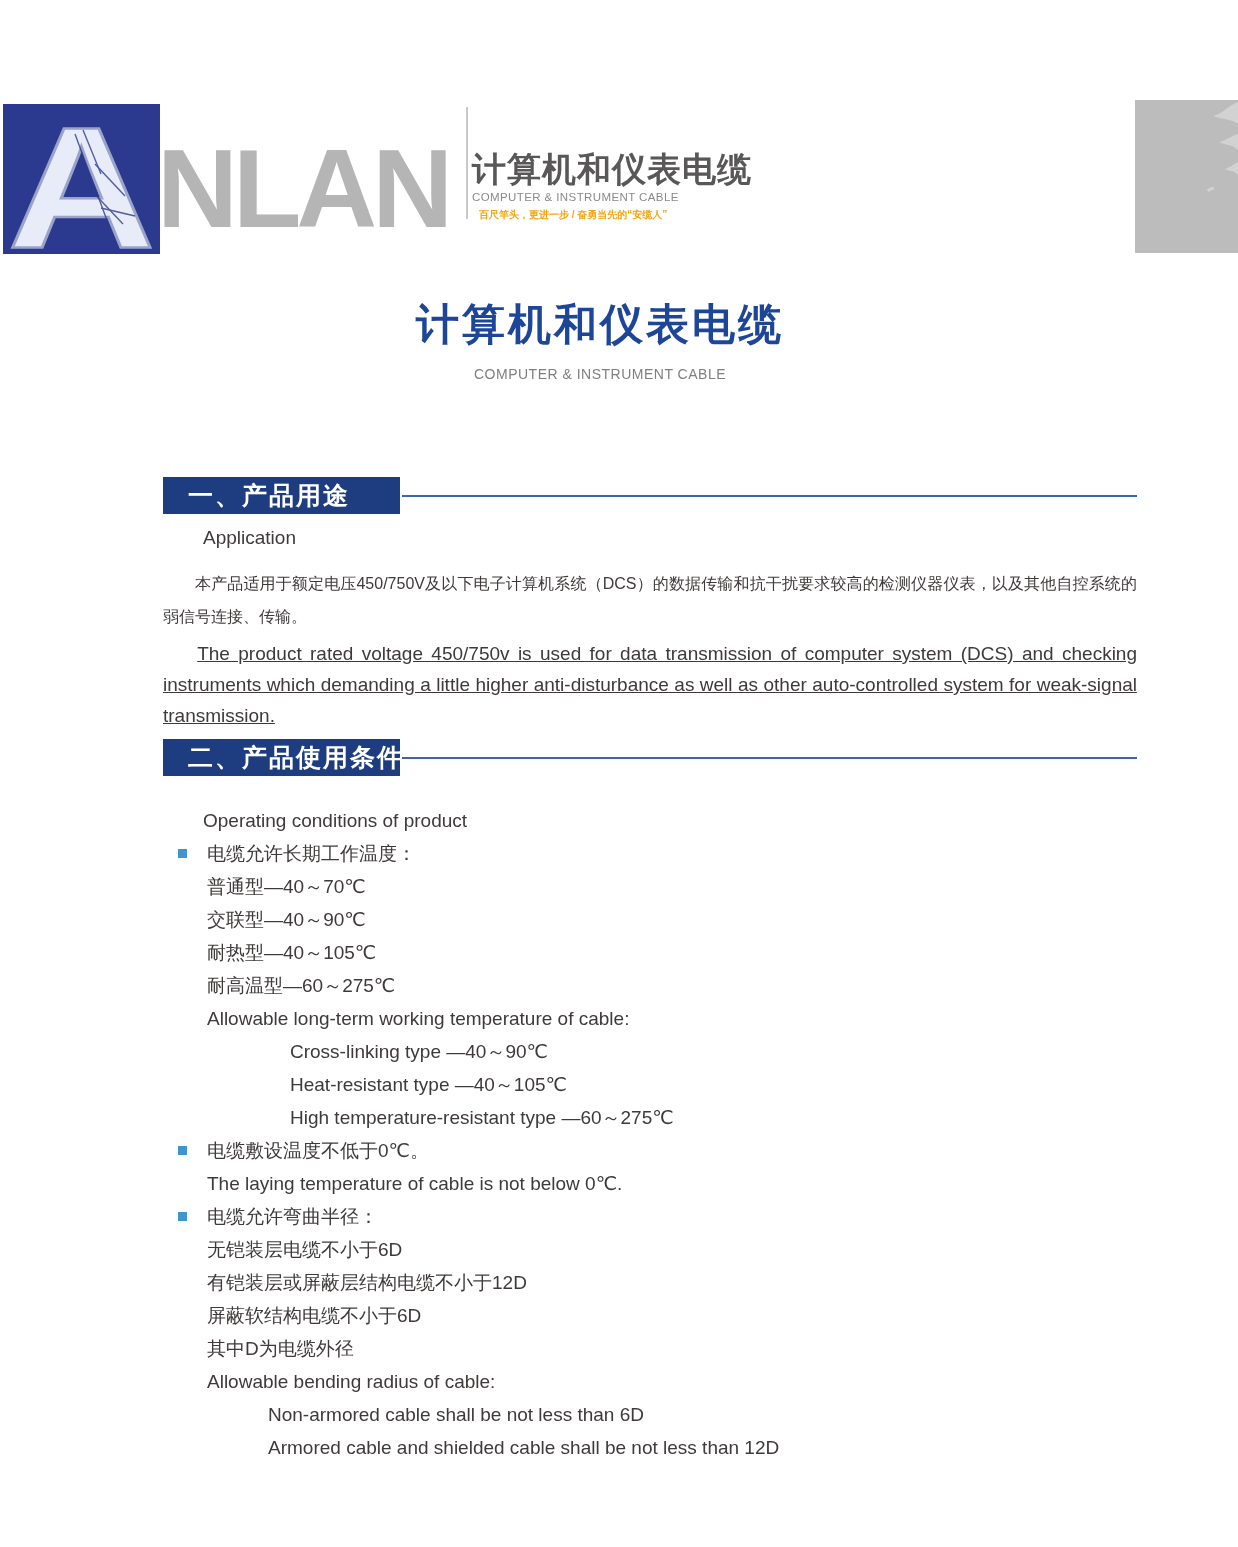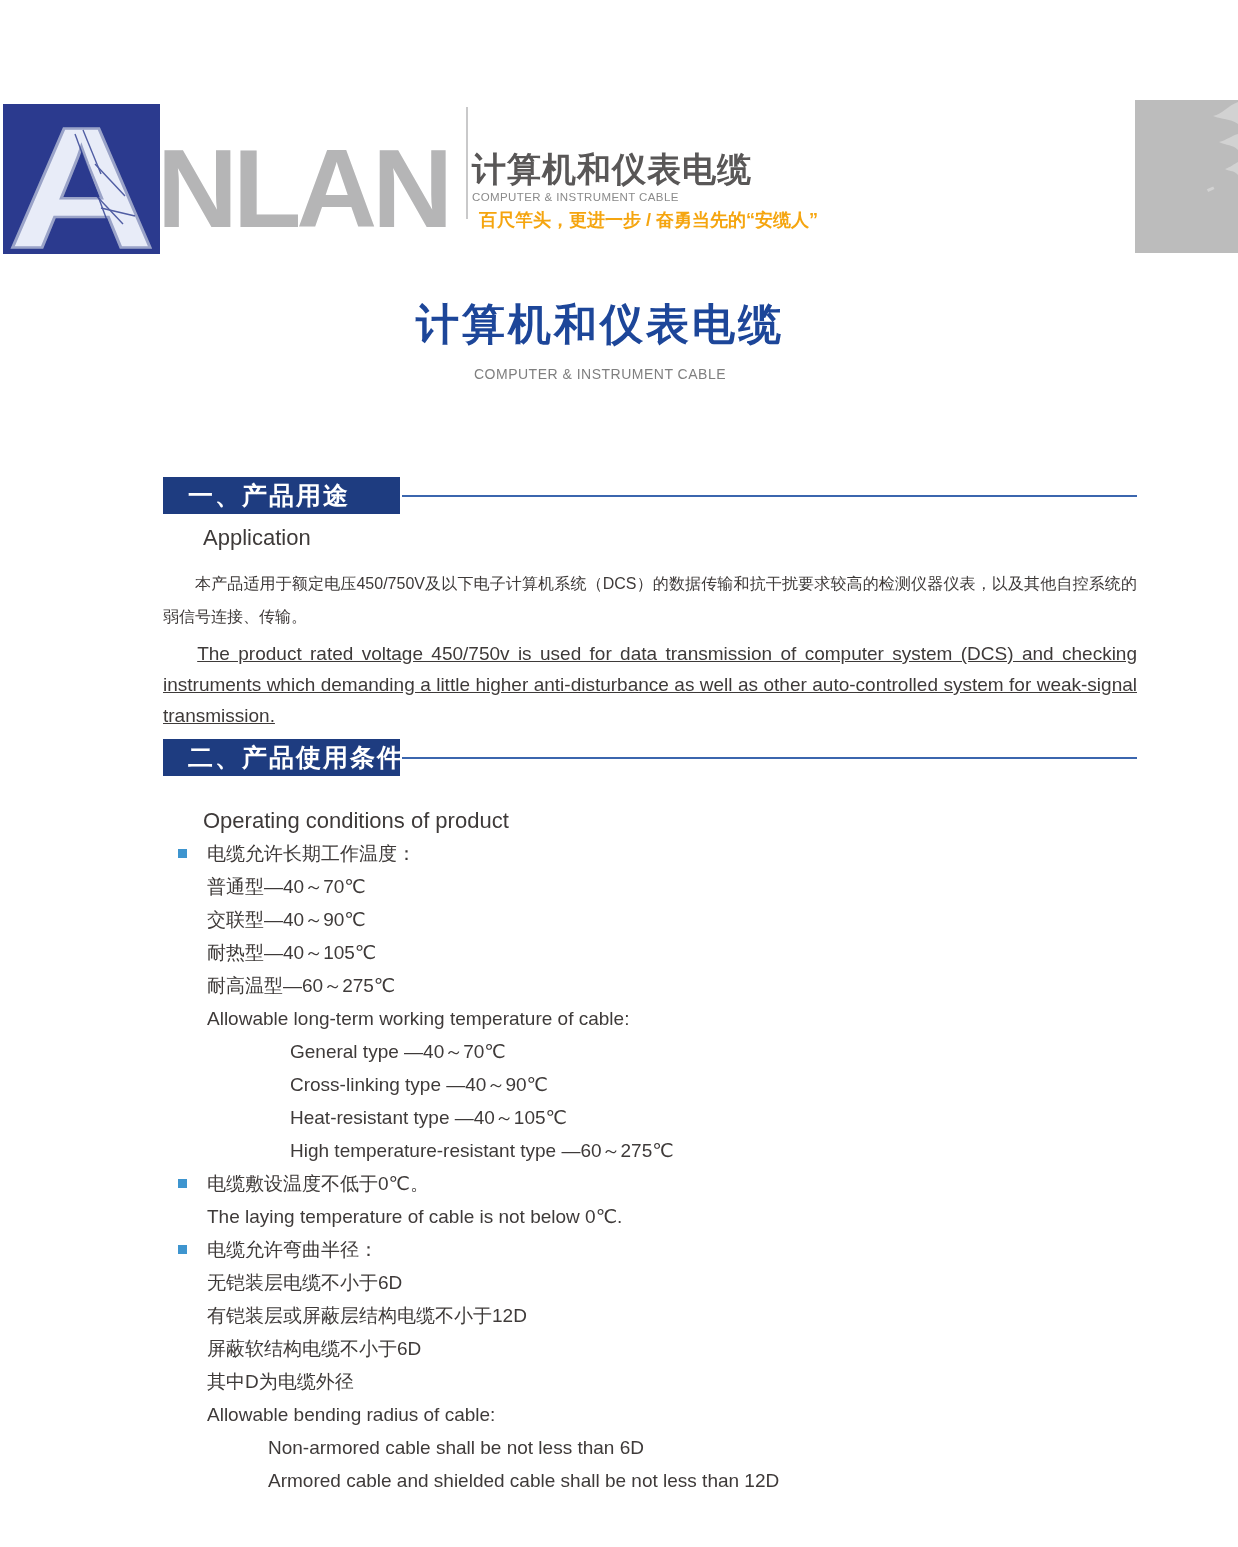--- a/index.html
+++ b/index.html
@@ -16,21 +16,21 @@
   }
   .hdr-divider { position:absolute; left:466px; top:107px; width:2px; height:112px; background:#c9c9ca; }
   .hdr-title-cn {
     position:absolute; left:472px; top:147px; font-size:34px; font-weight:bold;
     color:#595757; letter-spacing:1px; white-space:nowrap;
   }
   .hdr-title-en {
     position:absolute; left:472px; top:191px; font-size:11.5px; color:#8a8a8a; letter-spacing:0.4px; white-space:nowrap;
   }
   .hdr-slogan {
-    position:absolute; left:479px; top:208px; font-size:18px; font-weight:bold;
+    position:absolute; left:479px; top:208px; font-size:10px; font-weight:bold;
     color:#f5a50f; white-space:nowrap;
   }
   .corner-img { position:absolute; left:1135px; top:100px; display:block; }
 
   
   .hero { position:absolute; left:0; top:296px; width:1200px; text-align:center; }
   .hero-cn { font-size:43px; font-weight:bold; color:#1d4699; letter-spacing:3px; }
   .hero-en { margin-top:12px; font-size:14px; color:#7f7f7f; letter-spacing:0.5px; }
 
   
@@ -38,21 +38,21 @@
 
   .sec-head { display:flex; align-items:center; height:37px;justify-content:space-between; }
   .sec-head.mt2 { margin-top:8px; }
   .sec-bar {
     width:237px; height:37px; background:#1e3c80; color:#ffffff; box-sizing:border-box;
     font-size:25px; font-weight:bold; letter-spacing:2px;
     display:flex; align-items:center; padding-left:25px; white-space:nowrap;
   }
   .sec-rule { flex:1; height:2px; background:#3b66ae; margin-left:2px; }
 
-  .sec-sub { margin:7px 0 0 40px; font-size:22px; line-height:33px; }
+  .sec-sub { margin:7px 0 0 40px; font-size:19px; line-height:33px; }
   .sec-sub.mt-big { margin-top:28px; }
 
   .para-cn { margin-top:13px; font-size:16px; line-height:33px; text-indent:2em; text-align:justify; }
   .para-en { margin-top:5px; font-size:19px; line-height:31px; text-indent:1.8em; text-align:justify;text-decoration:underline; }
 
   .cond-list { margin-top:0; }
   .li { position:relative; font-size:19px; line-height:33px; padding-left:44px; }
   .li .sq { position:absolute; left:15px; top:12px; width:9px; height:9px; background:#3e95cf; }
   .li.ind-a { padding-left:127px; }
   .li.ind-b { padding-left:105px; }
@@ -118,21 +118,20 @@
 
       <div class="li">
         <span class="sq"></span>
         <span>电缆允许长期工作温度：</span>
       </div>
       <div class="li">普通型—40～70℃</div>
       <div class="li">交联型—40～90℃</div>
       <div class="li">耐热型—40～105℃</div>
       <div class="li">耐高温型—60～275℃</div>
       <div class="li">Allowable long-term working temperature of cable:</div>
-      <div class="li ind-a">General type —40～70℃</div>
       <div class="li ind-a">Cross-linking type —40～90℃</div>
       <div class="li ind-a">Heat-resistant type —40～105℃</div>
       <div class="li ind-a">High temperature-resistant type —60～275℃</div>
 
       <div class="li">
         <span class="sq"></span>
         <span>电缆敷设温度不低于0℃。</span>
       </div>
       <div class="li">The laying temperature of cable is not below 0℃.</div>
 

